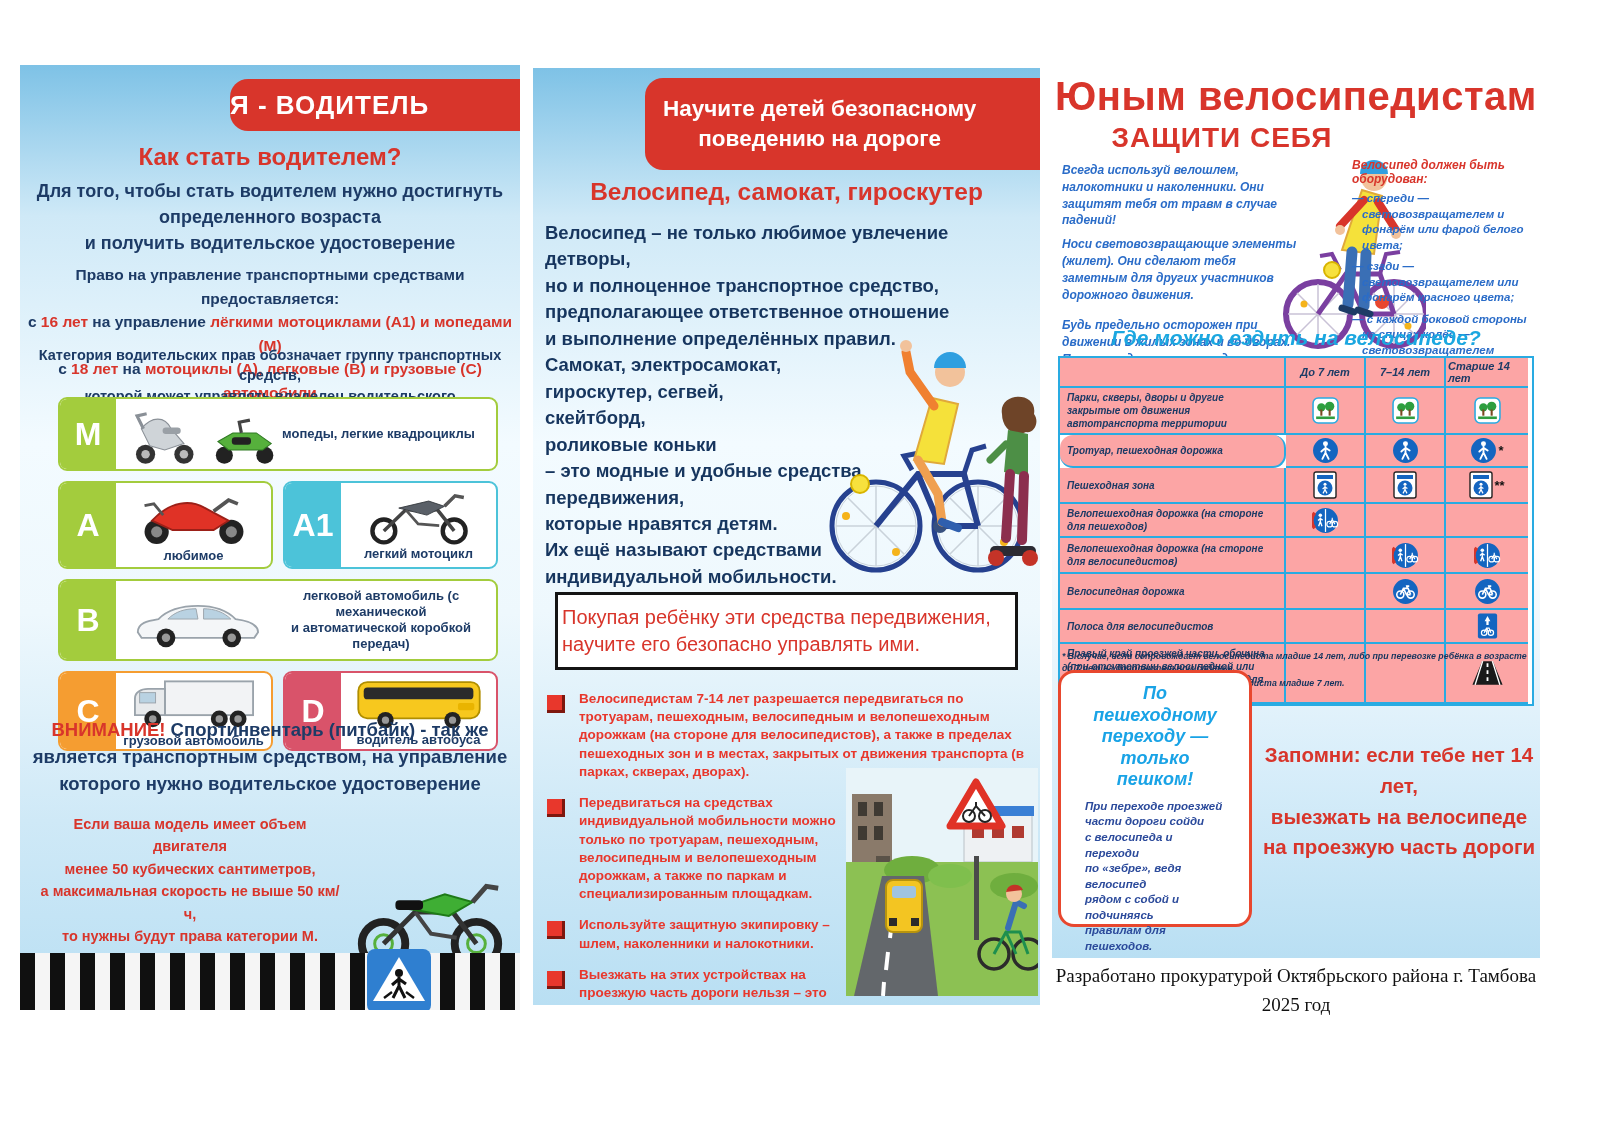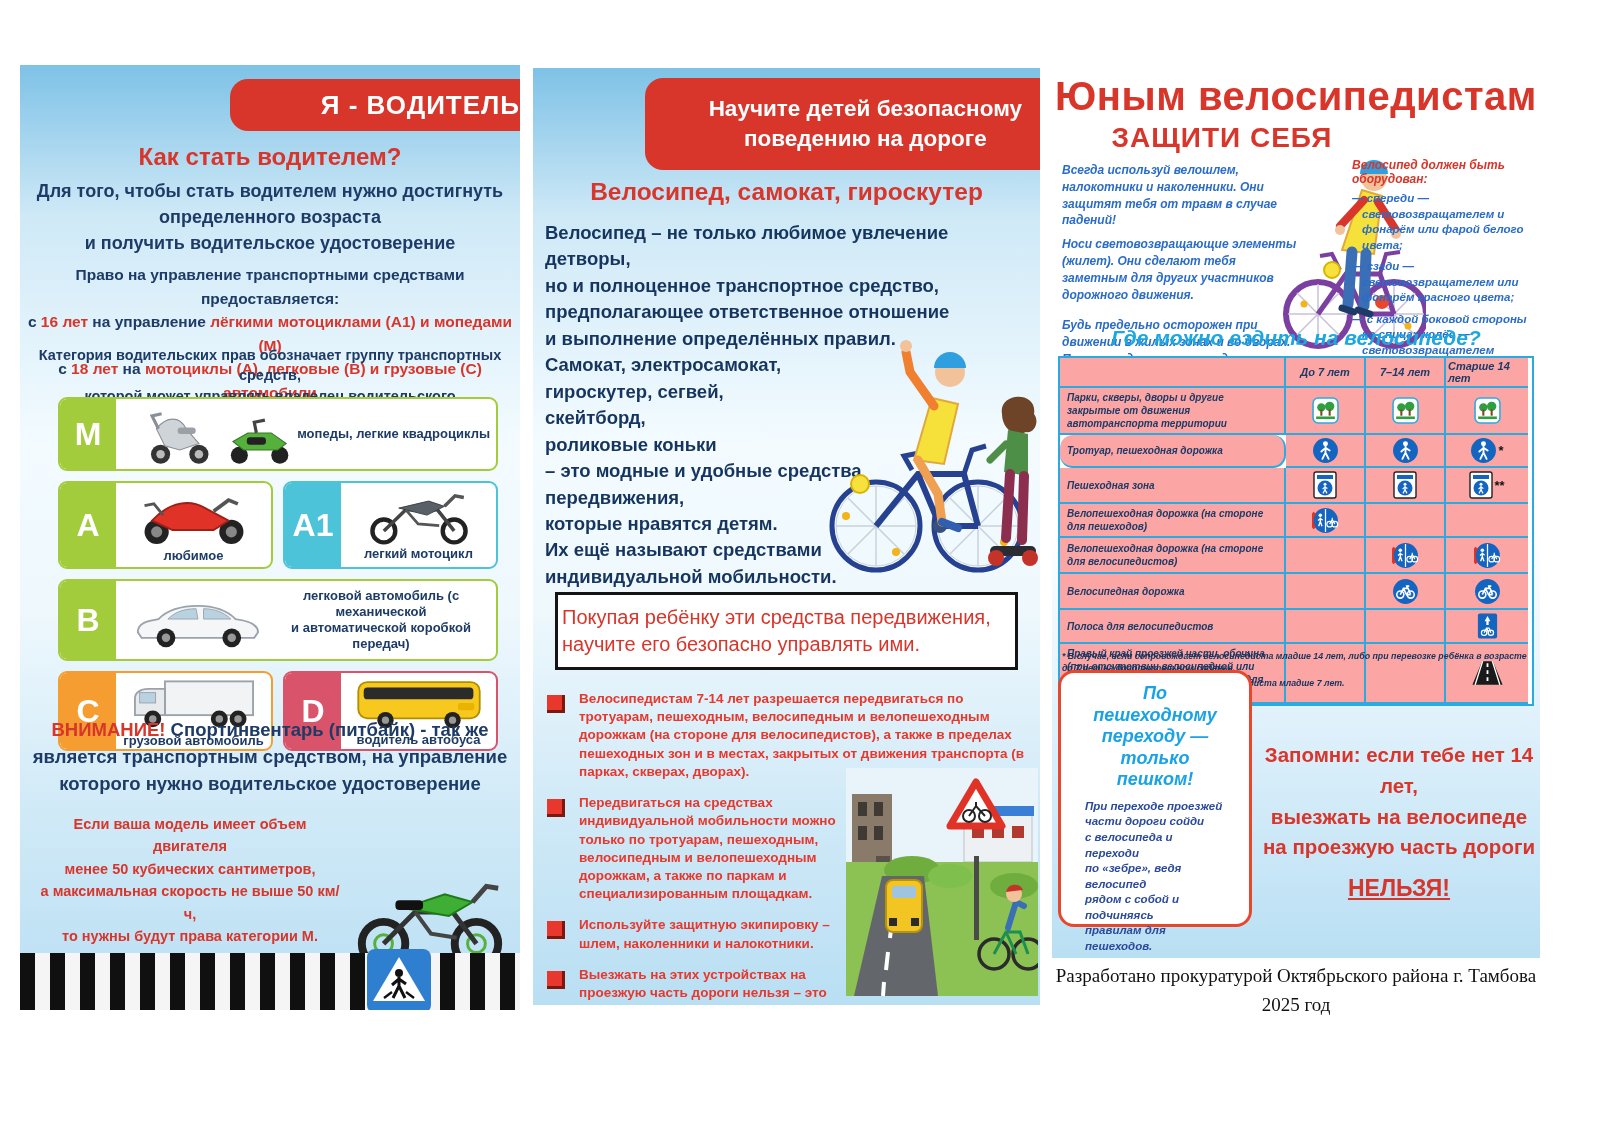--- a/index.html
+++ b/index.html
@@ -9,35 +9,35 @@
   *{margin:0;padding:0;box-sizing:border-box;}
   body{background:#fff;font-family:"Liberation Sans","DejaVu Sans",sans-serif;}
   .page{position:relative;width:1600px;height:1131px;background:#fff;overflow:hidden;}
   .pre{white-space:pre-line;}
   .panel{position:absolute;overflow:hidden;}
   .grad{background:linear-gradient(180deg,#7ec2e6 0%,#cfe9f7 16%,#f3fbff 40%,#eef8fd 58%,#cfe9f7 80%,#b9dff3 100%);}
 
   
   #panel-left{left:20px;top:65px;width:500px;height:945px;}
   .band{position:absolute;right:0;background:var(--red);color:#fff;font-weight:bold;
-        border-radius:18px 0 0 18px;display:flex;align-items:center;justify-content:flex-end;text-align:center;}
+        border-radius:18px 0 0 18px;display:flex;align-items:center;justify-content:flex-start;text-align:center;}
   #left-band{left:210px;top:14px;height:52px;font-size:26px;letter-spacing:1px;}
   #left-heading{position:absolute;top:78px;left:0;right:0;text-align:center;color:var(--red);font-size:24px;font-weight:bold;}
   #left-intro{position:absolute;top:113px;left:8px;right:8px;text-align:center;color:var(--navy);font-size:18px;font-weight:bold;line-height:1.45;}
   #left-rights{position:absolute;top:198px;left:4px;right:4px;text-align:center;font-size:15.5px;font-weight:bold;line-height:1.52;color:var(--navy);}
   .seg-red{color:var(--red);}
   .seg-dark{color:var(--navy);}
   #left-note{position:absolute;top:280px;left:8px;right:8px;text-align:center;color:var(--navy);font-size:14.5px;font-weight:bold;line-height:1.4;}
   #cards{position:absolute;top:332px;left:38px;right:22px;display:grid;
          grid-template-columns:1fr 1fr;grid-template-rows:74px 88px 82px 80px;gap:10px;}
   .card{background:#fff;border:2px solid #a3cc3d;border-radius:9px;display:flex;align-items:stretch;overflow:hidden;}
   .card.wide{grid-column:1 / span 2;}
   .plate{width:56px;flex:0 0 56px;display:flex;align-items:center;justify-content:center;
          color:#fff;font-size:32px;font-weight:bold;border-radius:6px 0 0 6px;}
-  .card-body{flex:1;display:flex;align-items:center;justify-content:flex-end;padding:2px 6px;}
+  .card-body{flex:1;display:flex;align-items:center;justify-content:flex-start;padding:2px 6px;}
   .card-body.col{flex-direction:column;justify-content:center;gap:1px;}
   .vehicle{display:flex;align-items:center;justify-content:center;}
   .vehicle svg{display:block;}
   .card-label{color:var(--navy);font-size:13px;font-weight:bold;text-align:center;line-height:1.25;}
   #attn{position:absolute;top:652px;left:10px;right:10px;text-align:center;font-size:18.5px;font-weight:bold;color:var(--navy);line-height:1.45;}
   #attn .attn-word{color:var(--red);}
   #engine-row{position:absolute;top:748px;left:18px;right:6px;display:flex;gap:4px;}
   #engine-note{width:305px;color:var(--red);font-size:14.5px;font-weight:bold;text-align:center;line-height:1.55;}
   #pitbike{flex:1;display:flex;align-items:center;justify-content:center;}
   #zebra{position:absolute;left:0;right:0;top:888px;height:57px;
@@ -660,21 +660,20 @@
           <circle cx="98" cy="78" r="9" fill="none" stroke="#333" stroke-width="2.5"></circle>
           <path d="M76 78 L86 64 L94 64 L98 78" fill="none" stroke="#d8352b" stroke-width="2.5"></path>
         </svg>
       </div>
     </div>
 
     <div id="r-reminder">
       <span class="pre">Запомни: если тебе нет 14 лет,
 выезжать на велосипеде
 на проезжую часть дороги</span>
-      <span class="nelzya">НЕЛЬЗЯ!</span>
     </div>
   </div>
 
   <div id="footer">
     <div>Разработано прокуратурой Октябрьского района г. Тамбова</div>
     <div>2025 год</div>
   </div>
 </div>
 
 </body></html>

